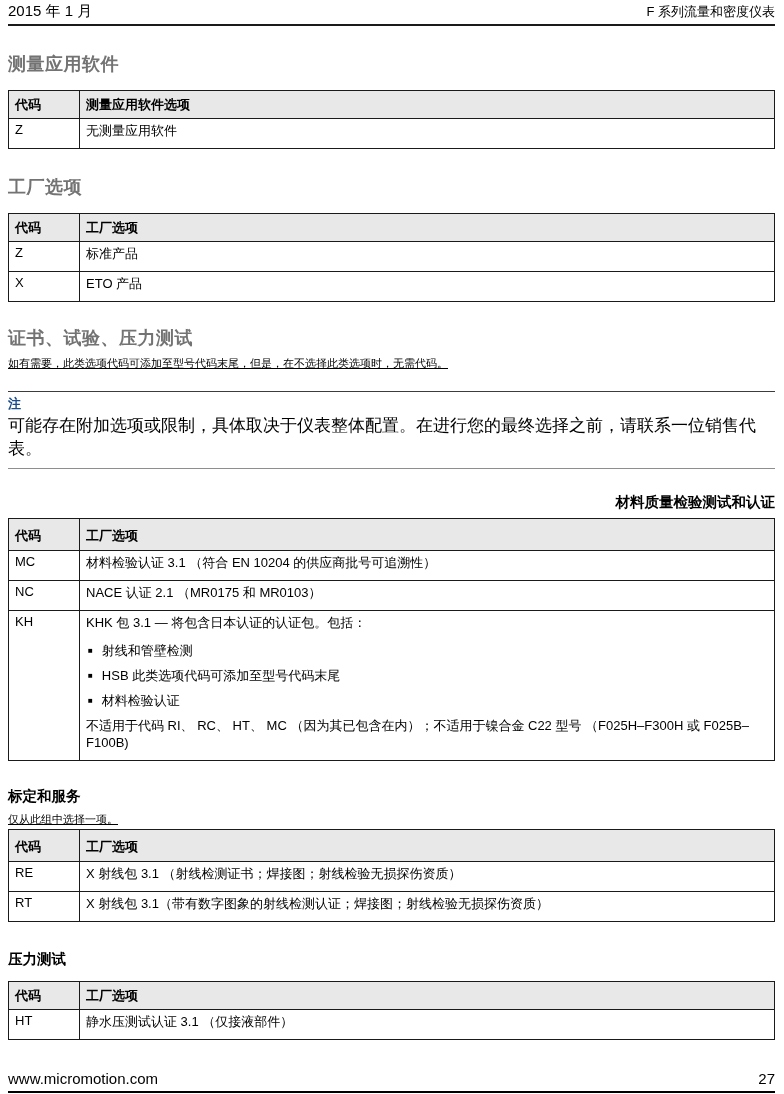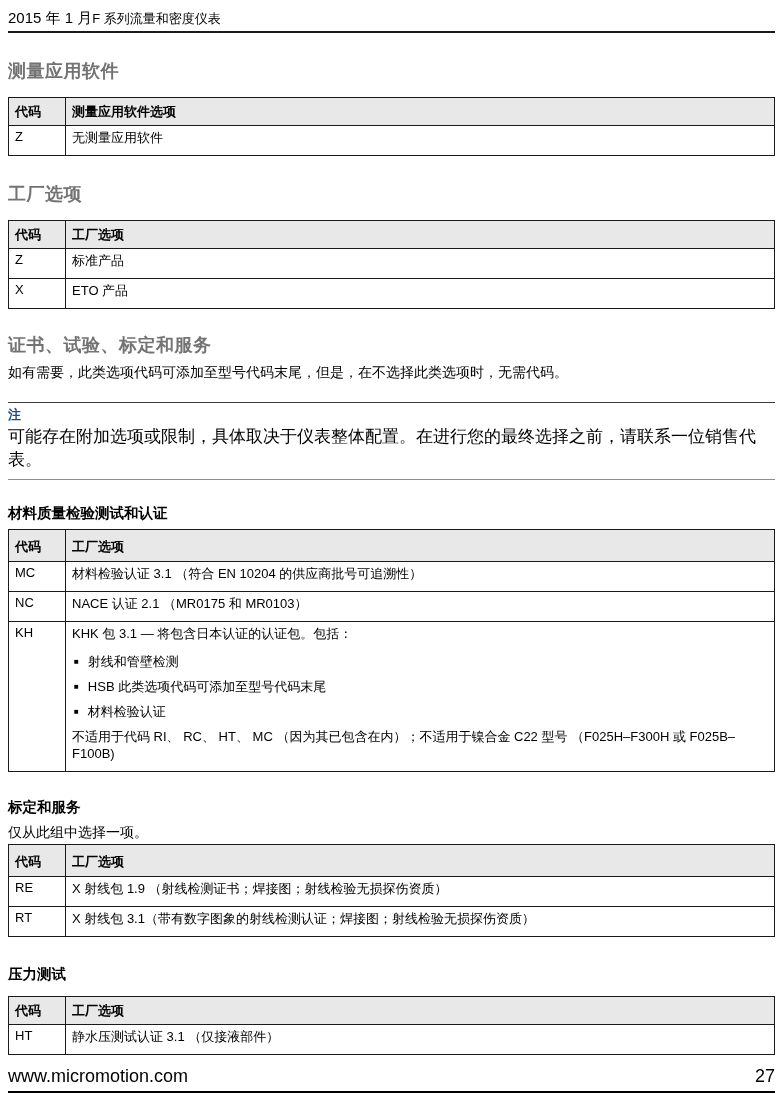--- a/index.html
+++ b/index.html
@@ -8,43 +8,43 @@
     width: 784px; height: 1094px;
     position: relative;
     font-family: "Liberation Sans", "DejaVu Sans", sans-serif;
     color: #000;
     overflow: hidden;
   }
   .page { padding: 0 9px 0 8px; }
 
   
   .doc-header {
-    display: flex; align-items: flex-end;
-    padding: 9px 0 3px 0;
+    display: flex; justify-content: space-between; align-items: flex-end;
+    padding: 2px 0 3px 0;
     border-bottom: 2px solid #1a1a1a;
     font-size: 15px;
   }
   .doc-header .right { font-size: 13px; }
 
   
   h1.sec {
     color: #737373;
     font-size: 18px;
     font-weight: bold;
     margin-top: 26px;
     margin-bottom: 14px;
     letter-spacing: 0.5px;
   }
   h3.sub {
     font-size: 14.5px;
     font-weight: bold;
     margin-top: 24px;
     margin-bottom: 6px;
   }
-  p.body-text { font-size: 14px; line-height: 1.35; }
+  p.body-text { font-size: 11px; line-height: 1.35; text-decoration: underline; }
 
   
   .note-block {
     margin-top: 20px;
     border-top: 1px solid #3c3c3c;
     border-bottom: 1px solid #8e8e8e;
     padding: 3px 0 7px 0;
   }
   .note-label { color: #1A4B8C; font-weight: bold; font-size: 13px; margin-bottom: 2px; }
   .note-text { font-size: 17px; line-height: 1.35; }
@@ -60,45 +60,45 @@
     border: 1px solid #1a1a1a;
     text-align: left;
     vertical-align: top;
   }
   table.opts th {
     background: #E8E8E8;
     font-weight: bold;
     padding: 5px 6px 4px 6px;
   }
   table.opts td { padding: 3px 6px 8px 6px; }
-  table.opts .col-code { width: 57px; }
+  table.opts .col-code { width: 71px; }
   table.opts.tall th { padding: 8px 6px 5px 6px; }
 
   
   .cell-intro { margin-bottom: 10px; }
   ul.square-list { list-style: none; margin: 0 0 2px 2px; }
   ul.square-list li { margin: 7px 0; }
   ul.square-list li::before {
     content: "■";
     font-size: 8px;
     vertical-align: 2px;
     margin-right: 9px;
   }
   .cell-note { line-height: 1.35; margin-top: 2px; }
 
-  .mt-tight { margin-top: 22px; }
+  .mt-tight { margin-top: 22px; text-align: right; }
   .tbl-gap { margin-top: 16px; }
   .sec-gap-lg { margin-top: 28px; }
 
   
   .doc-footer {
     position: absolute;
     left: 8px; right: 9px; bottom: 1px;
     display: flex; justify-content: space-between; align-items: flex-end;
-    font-size: 18px;
+    font-size: 15px;
     border-bottom: 2px solid #000;
     padding-bottom: 4px;
   }
 </style>
 </head>
 <body>
 
 <div class="page">
 
   <div class="doc-header">
@@ -131,21 +131,21 @@
       <td>Z</td>
       <td>标准产品</td>
     </tr>
     <tr>
       <td>X</td>
       <td>ETO 产品</td>
     </tr>
   </tbody>
     </table>
 
-  <h1 class="sec" style="margin-top:24px; margin-bottom:6px;">证书、试验、标定和服务</h1>
+  <h1 class="sec" style="margin-top:24px; margin-bottom:6px;">证书、试验、压力测试</h1>
   <p class="body-text">如有需要，此类选项代码可添加至型号代码末尾，但是，在不选择此类选项时，无需代码。</p>
 
   <div class="note-block">
     <div class="note-label">注</div>
     <div class="note-text">可能存在附加选项或限制，具体取决于仪表整体配置。在进行您的最终选择之前，请联系一位销售代表。</div>
   </div>
 
   <h3 class="sub mt-tight">材料质量检验测试和认证</h3>
 
   <table class="opts tall tbl-gap">
@@ -181,21 +181,21 @@
   <p class="body-text">仅从此组中选择一项。</p>
 
   <table class="opts tall tbl-gap">
     <tbody>
         <tr>
       <th class="col-code">代码</th>
       <th>工厂选项</th>
     </tr>
     <tr>
       <td>RE</td>
-      <td>X 射线包 1.9 （射线检测证书；焊接图；射线检验无损探伤资质）</td>
+      <td>X 射线包 3.1 （射线检测证书；焊接图；射线检验无损探伤资质）</td>
     </tr>
     <tr>
       <td>RT</td>
       <td>X 射线包 3.1（带有数字图象的射线检测认证；焊接图；射线检验无损探伤资质）</td>
     </tr>
   </tbody>
     </table>
 
   <h3 class="sub" style="margin-top:28px; margin-bottom:12px;">压力测试</h3>
 

